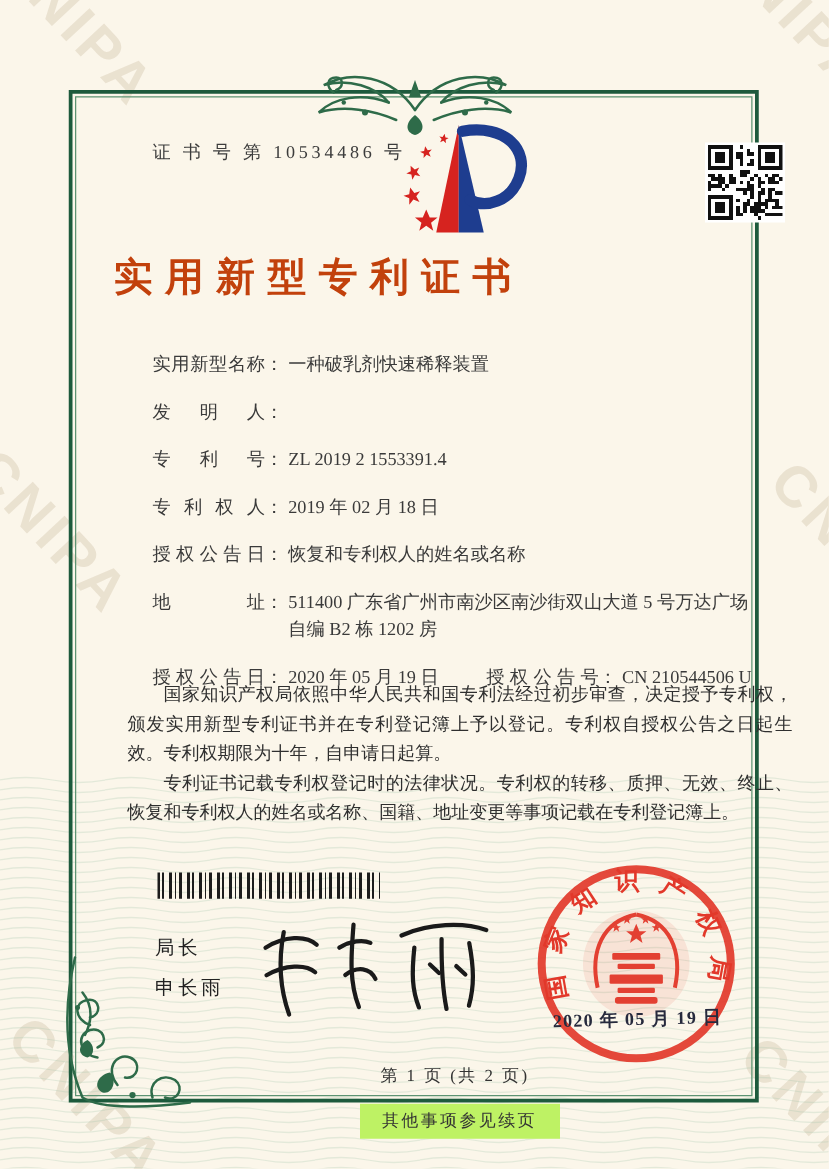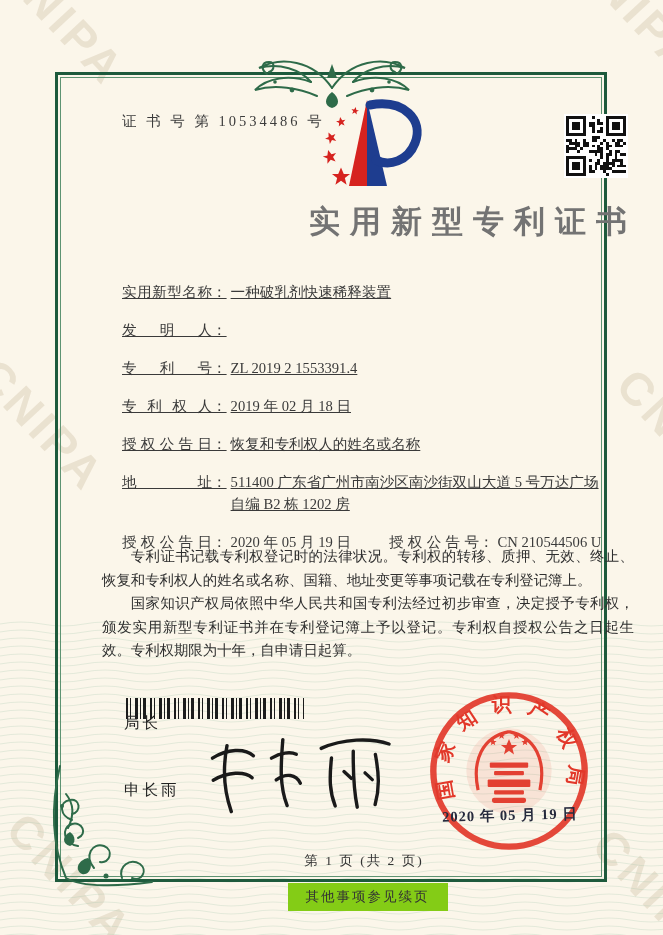--- a/index.html
+++ b/index.html
@@ -29,25 +29,25 @@
     border:1px solid #5d9372;
   }
   .content{position:absolute;left:0;top:0;width:604px;height:935px;z-index:3;margin-left:36px;}
   .certno{
     position:absolute;left:86px;top:112px;
     font-size:14.5px;letter-spacing:3px;color:#3c3c3c;
   }
   .logo{position:absolute;left:256px;top:90px;}
   .qr{position:absolute;left:528px;top:114px;width:60px;height:60px;background:#fff;padding:2px;}
   .title{
-    position:absolute;left:55px;top:201px;width:546px;text-align:right;
-    font-size:31px;font-weight:700;letter-spacing:10px;color:#737373;
+    position:absolute;left:55px;top:201px;width:546px;text-align:left;
+    font-size:31px;font-weight:700;letter-spacing:10px;color:#c2410c;
   }
   .fields{position:absolute;left:86px;top:282px;width:486px;font-size:14.6px;color:#3a3a3a;}
-  .frow{display:flex;margin-bottom:16.5px;line-height:21.5px;text-decoration:underline;}
+  .frow{display:flex;margin-bottom:16.5px;line-height:21.5px;}
   .flabel{
     display:inline-block;width:90px;flex:0 0 90px;
     text-align:justify;text-align-last:justify;color:#3a3a3a;
   }
   .fcolon{flex:0 0 auto;margin-right:4px;}
   .fvalue{flex:1;}
   .grantrow{display:flex;line-height:21.5px;font-size:14.6px;color:#3a3a3a;margin-top:1px;}
   .gpair{display:flex;}
   .gpair.right{margin-left:38px;}
   .paras{
@@ -62,36 +62,36 @@
       #1c1c1c 4px 5px,transparent 5px 9px,
       #1c1c1c 9px 12px,transparent 12px 14px,
       #1c1c1c 14px 15px,transparent 15px 17px,
       #1c1c1c 17px 20px,transparent 20px 24px);
   }
   .sig-title,.sig-name{
     position:absolute;left:88px;
     font-family:"Liberation Sans","DejaVu Sans",sans-serif;
     font-size:15.5px;letter-spacing:3px;color:#222;
   }
-  .sig-title{top:713px;}
+  .sig-title{top:748px;}
   .sig-name{top:780px;}
   .signature{position:absolute;left:168px;top:725px;z-index:3;}
   .seal{position:absolute;left:392px;top:690px;z-index:4;}
   .seal-date{
     position:absolute;left:398px;top:806px;width:152px;text-align:center;z-index:5;
     font-size:14.5px;font-weight:600;letter-spacing:1px;color:#262a3d;
     transform:rotate(-1.5deg);
   }
   .pageno{
     position:absolute;left:55px;top:852px;width:546px;text-align:center;
     font-size:13.5px;letter-spacing:2px;color:#333;
   }
   .footer-note-wrap{position:absolute;left:0;top:883px;width:663px;text-align:center;z-index:3;}
   .footer-note{
-    display:inline-block;background:#84cc16;padding:5px 18px;
+    display:inline-block;background:#bef264;padding:5px 18px;
     font-size:13.5px;letter-spacing:2px;color:#333;
   }
   .ornament-top{position:absolute;left:237px;top:30px;z-index:2;}
   .ornament-corner{position:absolute;left:42px;top:760px;z-index:2;}
 </style>
 </head>
 <body>
 
 <div class="wm" style="left:-18px;top:-8px;">CNIPA</div>
 <div class="wm" style="left:556px;top:-18px;">CNIPA</div>
@@ -336,22 +336,22 @@
       </span>
       <span class="gpair right">
         <span class="flabel">授权公告号</span>
           <span class="fcolon">：</span>
         <span>CN 210544506 U</span>
       </span>
     </div>
   </div>
 
   <div class="paras">
+    <p>国家知识产权局依照中华人民共和国专利法经过初步审查，决定授予专利权，颁发实用新型专利证书并在专利登记簿上予以登记。专利权自授权公告之日起生效。专利权期限为十年，自申请日起算。</p>
     <p>专利证书记载专利权登记时的法律状况。专利权的转移、质押、无效、终止、恢复和专利权人的姓名或名称、国籍、地址变更等事项记载在专利登记簿上。</p>
-    <p>国家知识产权局依照中华人民共和国专利法经过初步审查，决定授予专利权，颁发实用新型专利证书并在专利登记簿上予以登记。专利权自授权公告之日起生效。专利权期限为十年，自申请日起算。</p>
   </div>
 
   <div class="barcode"></div>
 
   <div class="sig-title">局长</div>
   <div class="sig-name">申长雨</div>
 
   <svg class="signature" width="205" height="95" viewBox="0 0 205 95">
     <g stroke="#1a1a1a" stroke-width="3.4" fill="none" stroke-linecap="round" transform="rotate(-2 100 48)">
       <path d="M24,18 C19,40 19,62 26,84"></path>

